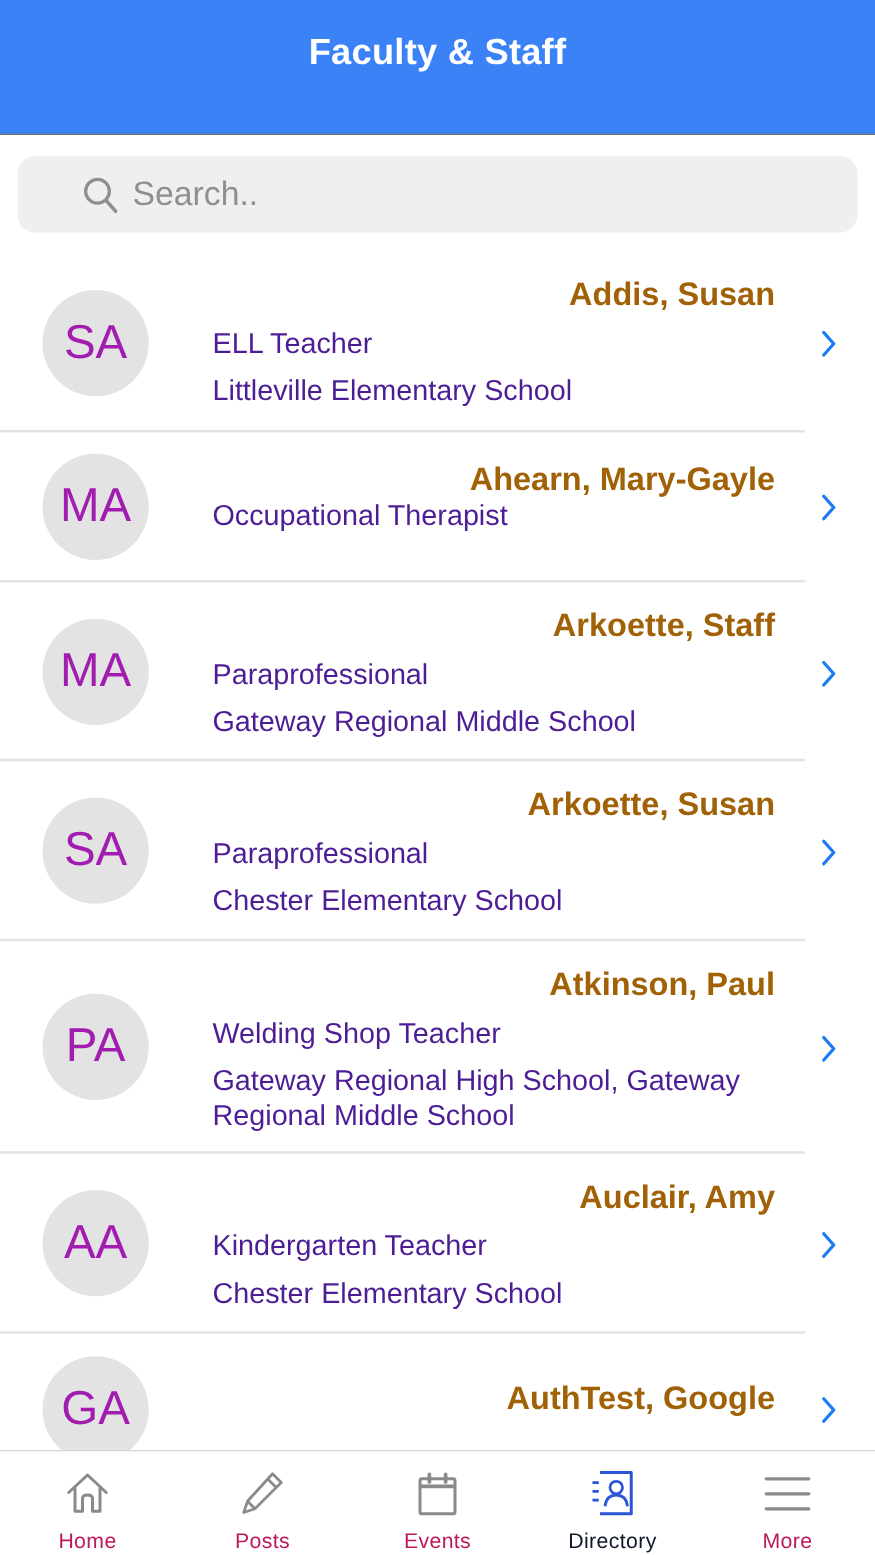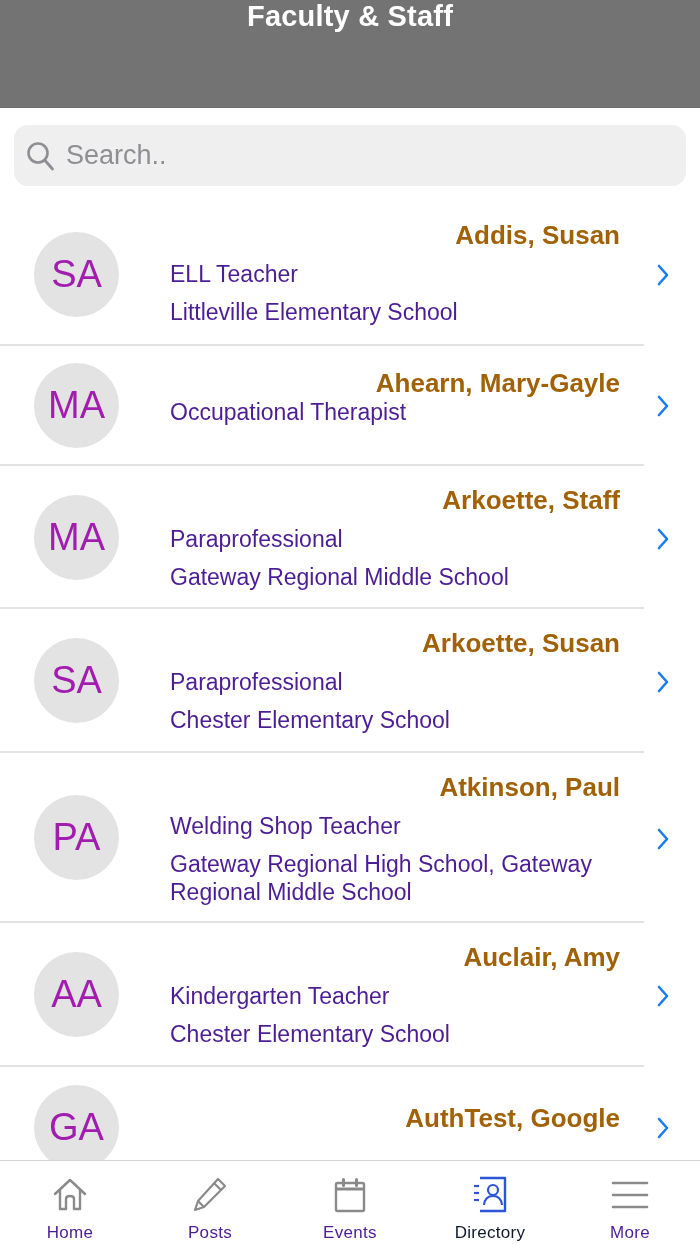--- a/index.html
+++ b/index.html
@@ -1,49 +1,49 @@
 <!DOCTYPE html>
 <html><head>
 <meta charset="utf-8">
 <style>
   * { box-sizing: border-box; margin: 0; padding: 0; }
   html, body { width: 700px; height: 1244px; overflow: hidden; background: #ffffff; }
   body { font-family: "Liberation Sans", sans-serif; position: relative; }
 
   .header {
     position: absolute; left: 0; top: 0; width: 700px; height: 108px;
-    background: #737373; border-bottom: 1px solid #6e6e6e;
-    display: flex; align-items: flex-start; justify-content: center;
+    background: #3b82f6; border-bottom: 1px solid #6e6e6e;
+    display: flex; align-items: center; justify-content: center;
     padding-bottom: 22px;
   }
   .header-title { color: #ffffff; font-size: 29px; font-weight: bold; letter-spacing: 0.2px; }
 
   .search-wrap { position: absolute; left: 14px; top: 125px; width: 672px; height: 61px;
-    background: #efefef; border-radius: 14px; display: flex; align-items: center; padding-left: 12px; }
+    background: #efefef; border-radius: 14px; display: flex; align-items: center; padding-left: 12px; justify-content: flex-end; }
   .search-icon { width: 30px; height: 32px; margin-right: 10px; }
   .search-input { border: none; background: transparent; outline: none; font-family: "Liberation Sans", sans-serif;
     font-size: 27px; color: #333; width: 580px; }
   .search-input::placeholder { color: #8e8e93; }
 
   .list { position: absolute; left: 0; top: 200px; width: 700px; height: 960px; overflow: hidden; }
   .row { position: relative; width: 700px; display: flex; align-items: center; }
   .row::after { content: ""; position: absolute; left: 0; bottom: 0; width: 644px; height: 2px; background: #e3e3e3; }
   .row.last::after { display: none; }
   .avatar { position: absolute; left: 34px; width: 85px; height: 85px; border-radius: 50%;
     background: #e3e3e3; color: #a21caf; font-size: 38px; display: flex; align-items: center; justify-content: center; }
   .info { position: absolute; left: 170px; width: 450px; }
   .name { font-size: 26px; font-weight: bold; color: #a16207; line-height: 30px; text-align: right; }
   .sub { font-size: 23px; color: #4c1d95; line-height: 28px; }
   .chev { position: absolute; left: 654px; width: 18px; height: 24px; }
 
   .tabbar { position: absolute; left: 0; top: 1160px; width: 700px; height: 84px; background: #ffffff;
     border-top: 1px solid #d5d5d5; display: flex; }
   .tab { width: 140px; height: 84px; display: flex; flex-direction: column; align-items: center; padding-top: 14px; }
   .tab svg { width: 40px; height: 40px; }
-  .tab-label { font-size: 17px; color: #4c1d95; margin-top: 8px; letter-spacing: 0.3px; }
+  .tab-label { font-size: 17px; color: #be185d; margin-top: 8px; letter-spacing: 0.3px; }
   .tab.active .tab-label { color: #0f172a; }
 </style>
 </head>
 <body>
 
 <div class="header">
   <span class="header-title">Faculty &amp; Staff</span>
 </div>
 
 <div class="search-wrap">

